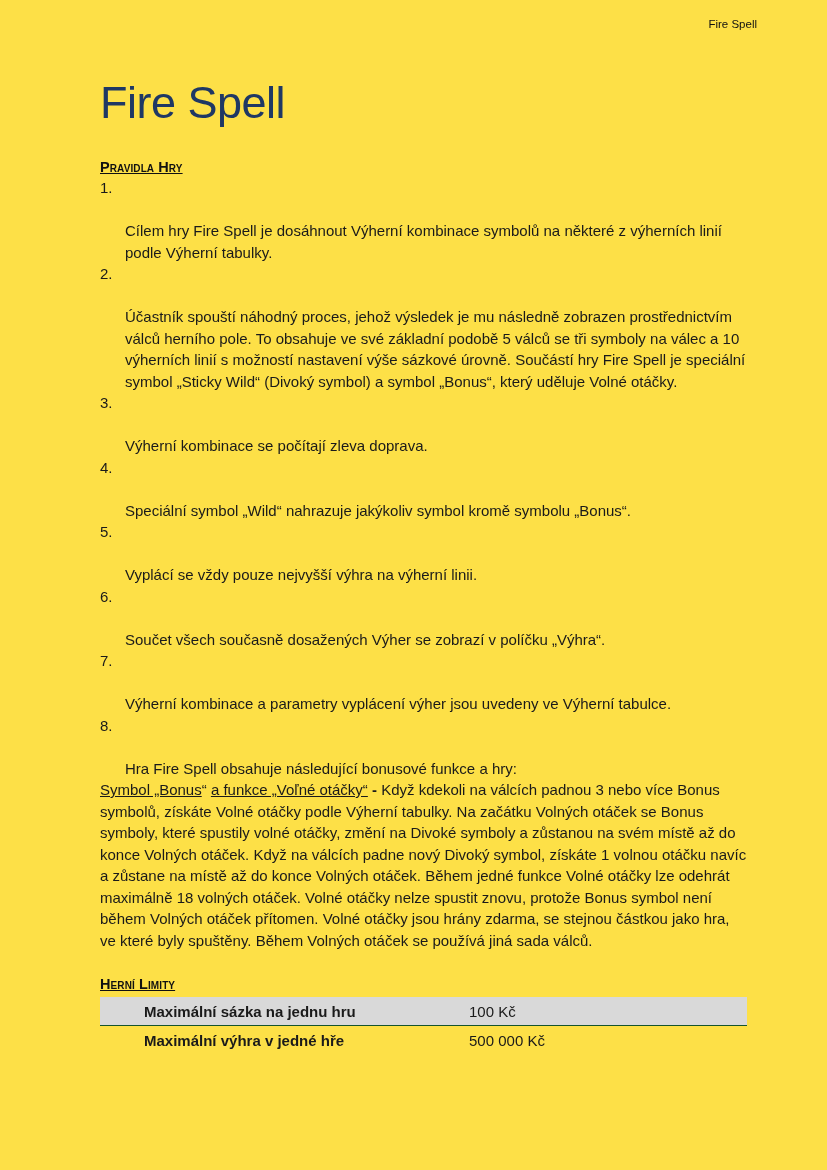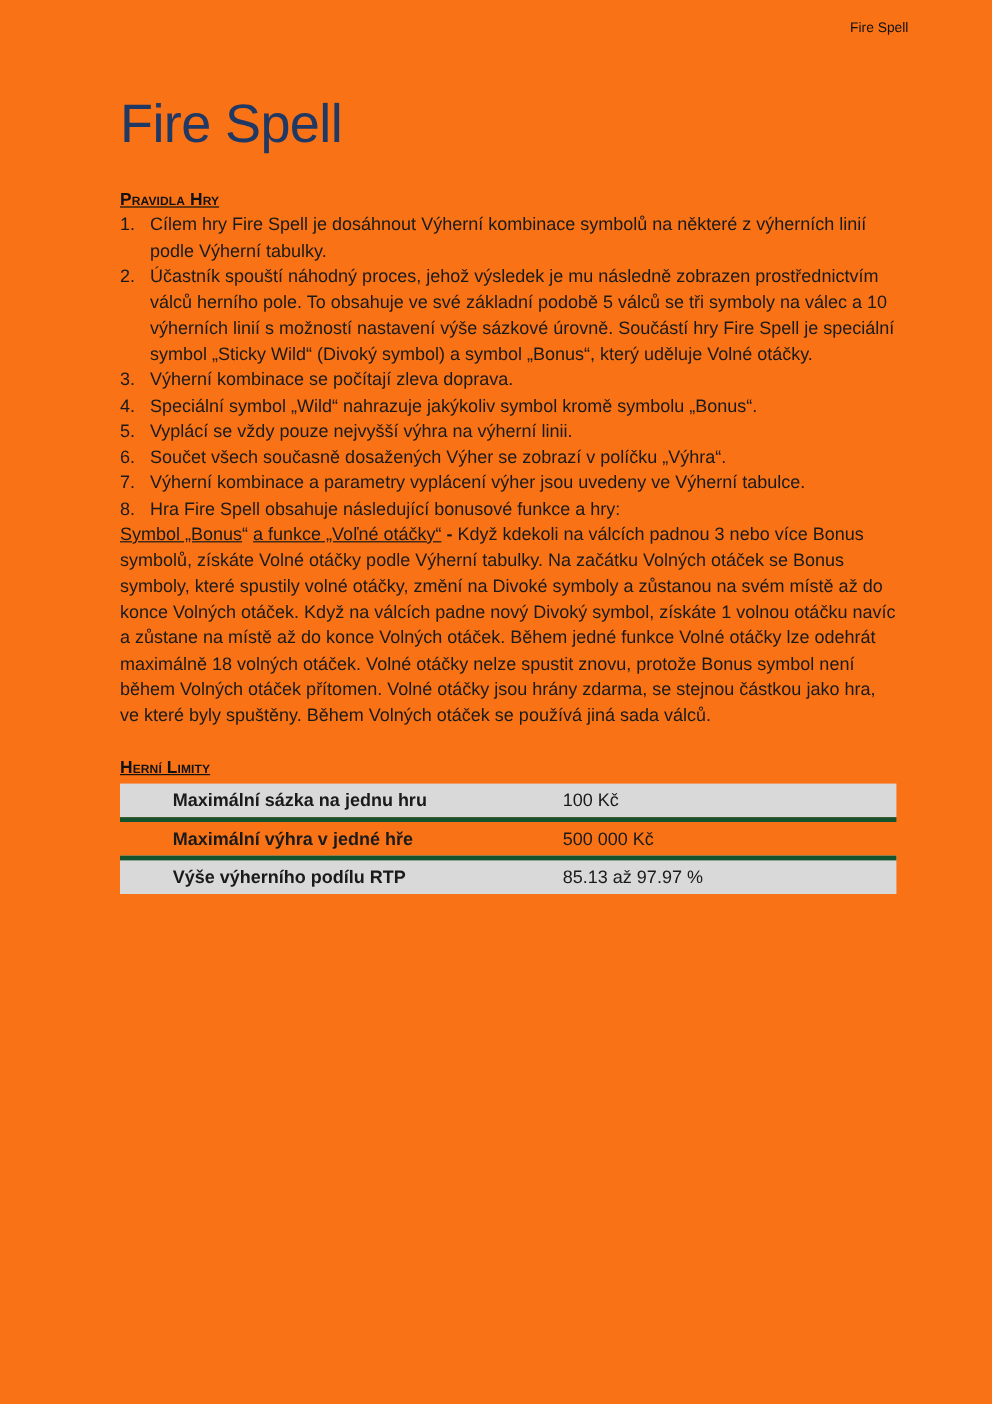--- a/index.html
+++ b/index.html
@@ -4,21 +4,21 @@
 <style>
   :root{
     --title-color:#1F3864;
     --table-stripe:#D9D9D9;
     --text-color:#1A1A1A;
   }
   html,body{margin:0;padding:0;background:#fff;}
   .page{
     position:relative;
     width:827px;height:1170px;
-    background:#f97316;
+    background:#fde047;
     font-family:"Liberation Sans","DejaVu Sans",sans-serif;
     color:var(--text-color);
     overflow:hidden;
   }
   .page-header{
     position:absolute;top:17px;right:70px;
     font-size:11.5px;line-height:14px;color:#111;
   }
   .content{
     position:absolute;left:100px;top:76px;width:647px;
@@ -34,34 +34,34 @@
     font-size:14.5px;line-height:19px;font-weight:700;
     font-variant:small-caps;
     letter-spacing:0.1px;
     color:#111;
     text-decoration:underline;
   }
   .body-text{font-size:15px;line-height:21.5px;}
   .rules-list{margin:0;padding:0;list-style:none;}
   .list-item{display:flex;}
   .list-num{flex:0 0 25px;}
-  .list-text{flex:1;}
+  .list-text{flex:1;margin-top:43px;}
   .para{margin:0;}
   .lead-underline{text-decoration:underline;}
   .sep{font-weight:700;white-space:pre;}
   .limits-heading{margin-top:24px;}
   .limits-table{width:647px;margin-top:3px;}
   .limits-row{
     display:grid;grid-template-columns:335px 1fr;
     align-items:center;height:28px;
     font-size:15px;
     padding-left:34px;
   }
   .limits-row.striped{background:var(--table-stripe);}
-  .limits-row + .limits-row{border-top:4px solid #14532d;}
+  .limits-row + .limits-row{border-top:1px solid #14532d;}
   .row-label{font-weight:700;padding-left:10px;}
   .row-value{padding-left:0;}
 </style>
 </head>
 <body>
 
 <div class="page">
 
   <div class="page-header">Fire Spell</div>
 
@@ -115,20 +115,16 @@
 
     <div class="limits-table">
       <div class="limits-row striped">
         <span class="row-label">Maximální sázka na jednu hru</span>
         <span class="row-value">100 Kč</span>
       </div>
       <div class="limits-row">
         <span class="row-label">Maximální výhra v jedné hře</span>
         <span class="row-value">500 000 Kč</span>
       </div>
-      <div class="limits-row striped">
-        <span class="row-label">Výše výherního podílu RTP</span>
-        <span class="row-value">85.13 až 97.97 %</span>
-      </div>
     </div>
 
   </div>
 </div>
 
 </body></html>

